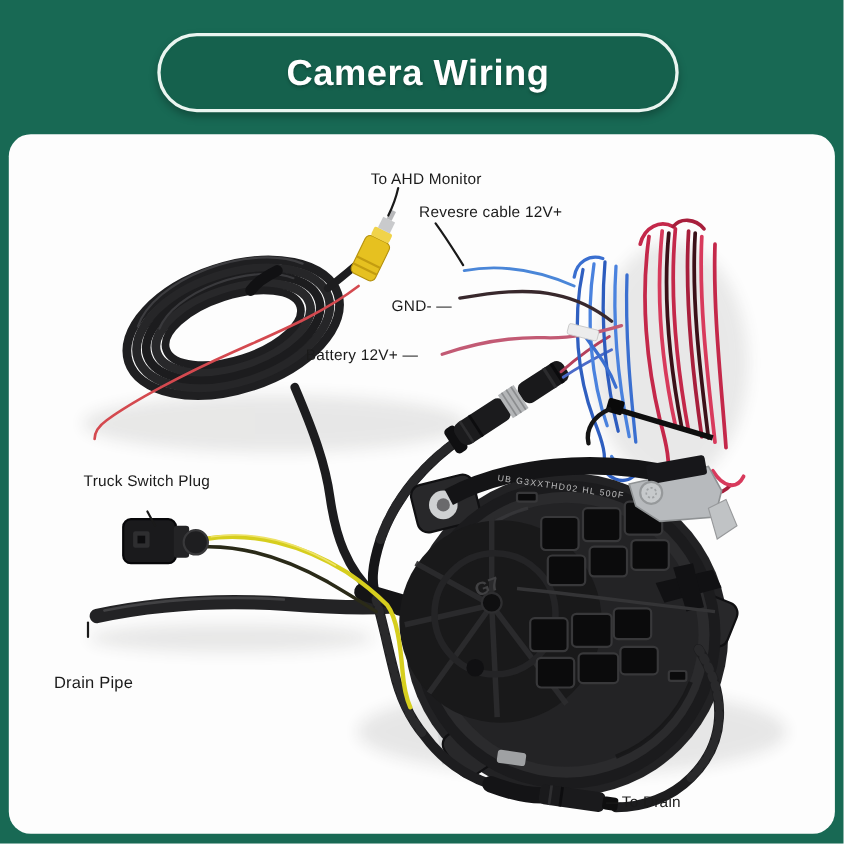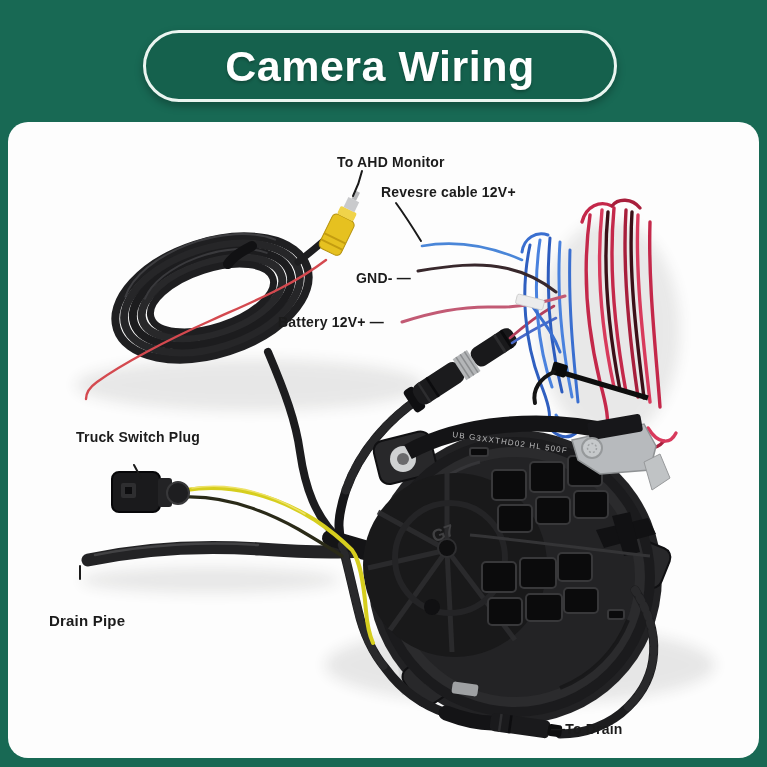--- a/index.html
+++ b/index.html
@@ -5,30 +5,30 @@
   html,body{margin:0;padding:0;}
   body{width:767px;height:767px;overflow:hidden;font-family:"Liberation Sans",sans-serif;}
   .stage{position:relative;width:767px;height:767px;background:#186954;}
   .title-pill{
     position:absolute;left:143px;top:30px;width:474px;height:72px;
     border-radius:40px;border:3px solid #eaf5f0;background:#15614d;
     box-shadow:0 4px 8px rgba(0,0,0,0.28), inset 0 0 0 2px #15614d;
     display:flex;align-items:center;justify-content:center;box-sizing:border-box;
   }
   .title-pill h1{
-    margin:4px;color:#ffffff;font-size:43px;font-weight:700;letter-spacing:0.5px;
+    margin:4px;color:#ffffff;font-size:33px;font-weight:700;letter-spacing:0.5px;
     text-shadow:0 2px 3px rgba(0,0,0,0.25);
   }
   .photo-panel{
     position:absolute;left:8px;top:122px;width:751px;height:636px;
     background:#fdfdfd;border-radius:20px;overflow:hidden;
   }
   .photo-panel svg{position:absolute;left:0;top:0;}
   .lbl{
-    position:absolute;color:#1b1b1b;font-weight:700;font-size:14px;line-height:15px;
+    position:absolute;color:#1b1b1b;font-weight:400;font-size:14px;line-height:15px;
     white-space:nowrap;letter-spacing:0.2px;
   }
   .lbl-drain{font-size:15px;margin-top:32px;}
 </style>
 </head>
 <body>
 
 <div class="stage">
 
   <div class="title-pill">

